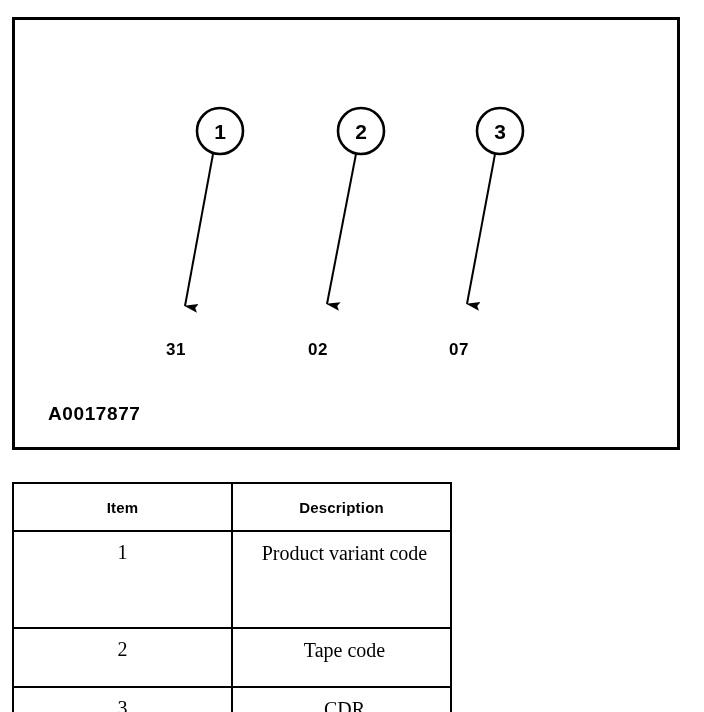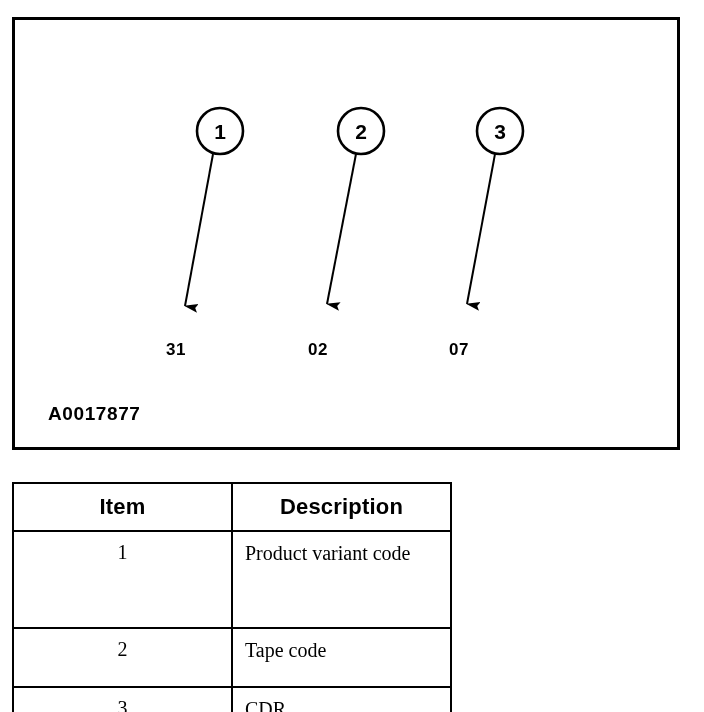--- a/index.html
+++ b/index.html
@@ -72,38 +72,38 @@
     background: #ffffff;
   }
   #legend-table td, #legend-table th {
     border: 2px solid #000000;
     padding: 0;
     vertical-align: top;
   }
   #legend-table th {
     font-family: "Liberation Sans", sans-serif;
     font-weight: bold;
-    font-size: 22px;
+    font-size: 15px;
     text-align: center;
     height: 46px;
     vertical-align: middle;
     letter-spacing: 0.2px;
   }
   #legend-table td.col-item {
     font-family: "Liberation Serif", serif;
     font-weight: normal;
     font-size: 20px;
     text-align: center;
     padding-top: 9px;
   }
   #legend-table td.col-desc {
     font-family: "Liberation Serif", serif;
     font-weight: normal;
     font-size: 20px;
-    text-align: left;
+    text-align: center;
     padding: 9px 6px 8px 12px;
     line-height: 1.28;
   }
   .row-tall td { height: 78px; }
   .row-short td { height: 40px; }
   col.c-item { width: 219px; }
   col.c-desc { width: 219px; }
 </style>
 </head>
 <body>

